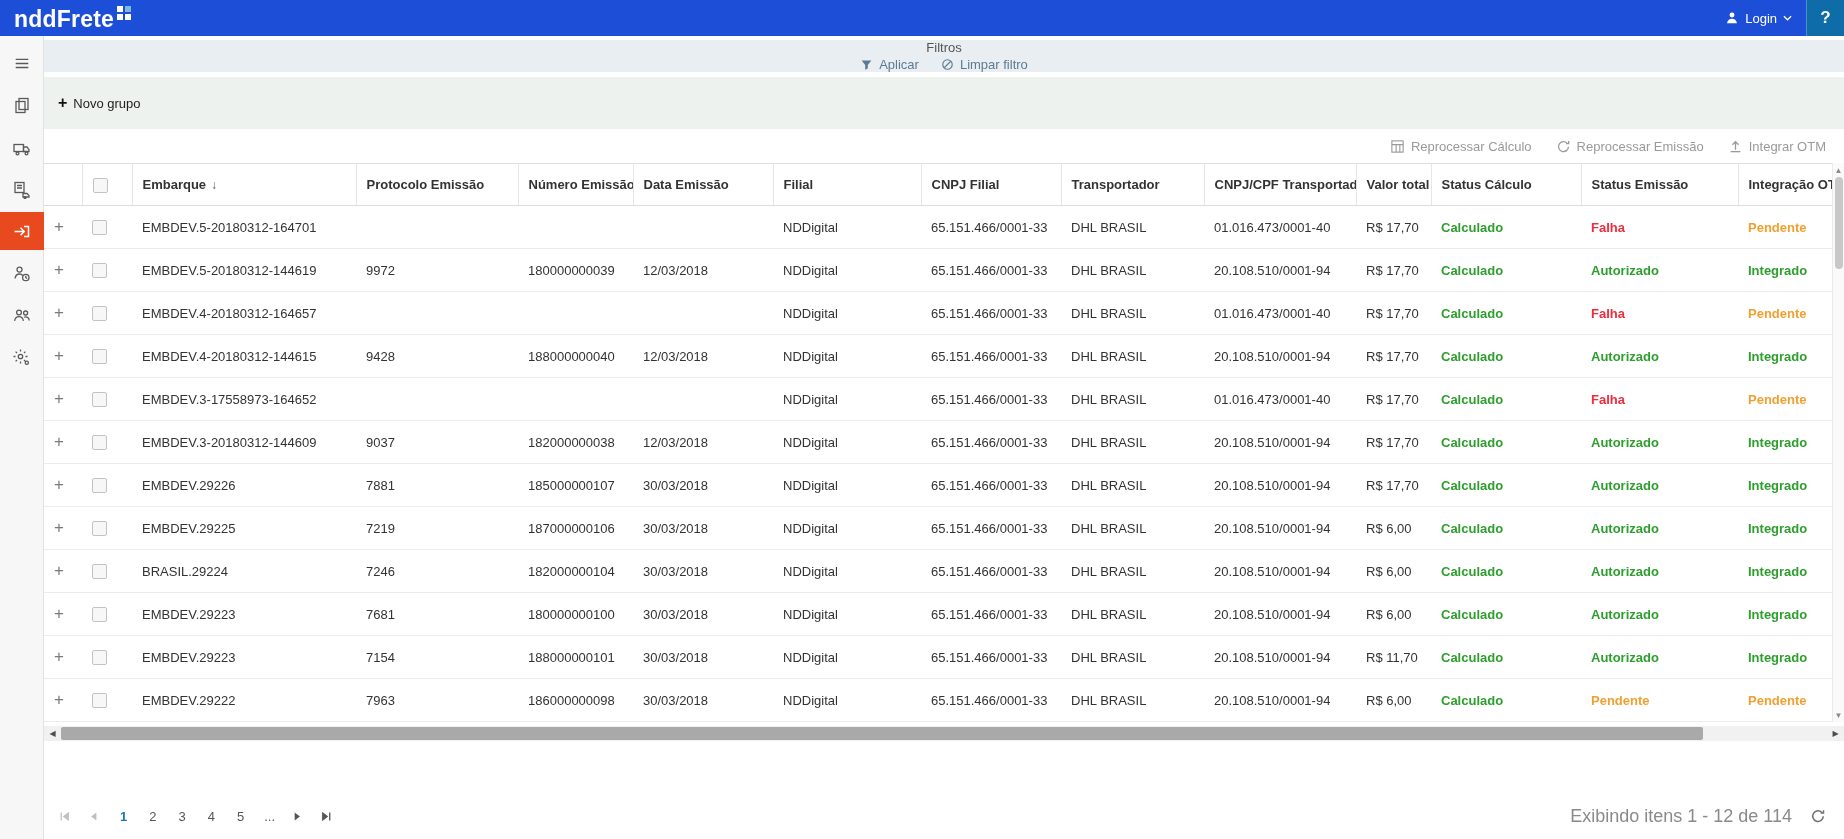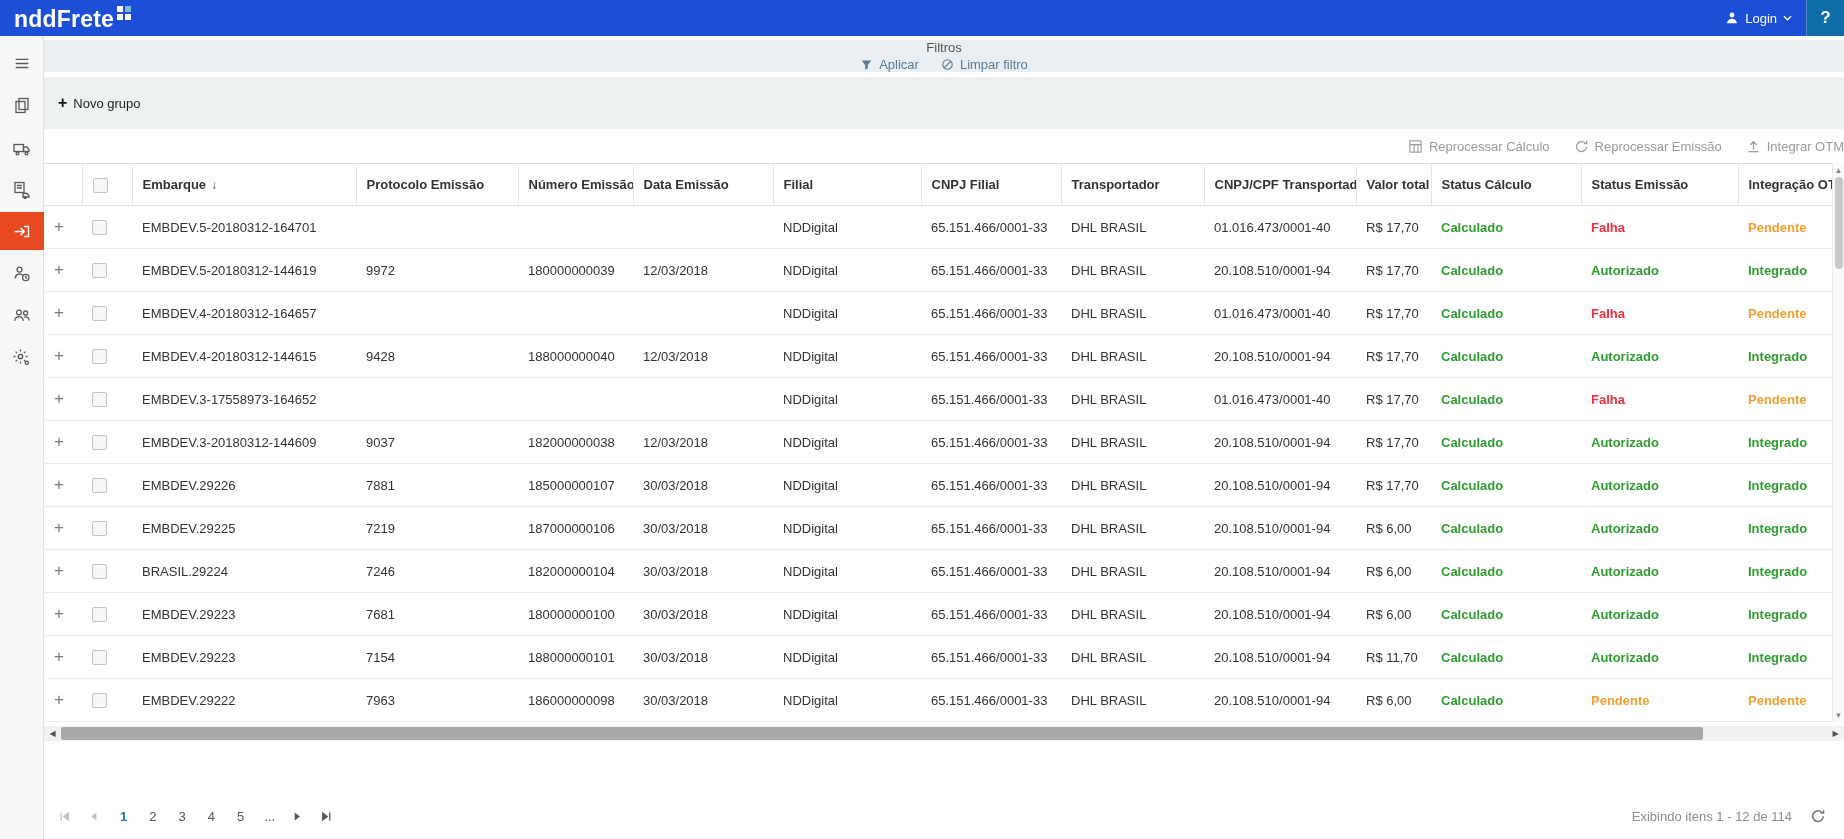--- a/index.html
+++ b/index.html
@@ -36,21 +36,21 @@
   .filter-actions { display:flex; gap:22px; }
   .flink { display:flex; align-items:center; gap:6px; font-size:13px; color:#5c7b93; cursor:pointer; }
   .flink svg { display:block; }
 
   
   .group-bar { height:52px; background:#edf2ef; display:flex; align-items:center; padding:0 14px; margin-top:5px; }
   .new-group { display:flex; align-items:center; gap:6px; background:none; border:none; font-family:inherit; font-size:13px; color:#222; cursor:pointer; }
   .new-group .plus { font-size:16px; font-weight:700; color:#111; line-height:1; }
 
   
-  .table-toolbar { height:34px; display:flex; align-items:center; justify-content:flex-end; gap:24px; }
+  .table-toolbar { height:34px; display:flex; align-items:center; justify-content:flex-end; gap:24px; padding-right:18px; }
   .tool { display:flex; align-items:center; gap:6px; font-size:13px; color:#9a9a9a; cursor:pointer; }
   .tool svg { display:block; }
 
   
   .table-wrap { position:relative; padding-right:12px; }
   table { width:100%; border-collapse:collapse; table-layout:fixed; }
   thead th { height:42px; border-top:1px solid #ddd; border-bottom:1px solid #ddd; border-right:1px solid #e6e6e6; font-size:13px; font-weight:700; color:#333; text-align:left; padding:0 10px; white-space:nowrap; overflow:hidden; background:#fff; cursor:pointer; }
   thead th:last-child { border-right:none; }
   tbody td { height:43px; border-bottom:1px solid #ececec; font-size:13px; color:#333; padding:0 10px; white-space:nowrap; overflow:hidden; }
   .expand { color:#7a7a7a; font-size:17px; font-weight:400; cursor:pointer; }
@@ -73,21 +73,21 @@
   
   .pager { margin-top:auto; height:46px; display:flex; align-items:center; justify-content:space-between; padding:0 18px 0 14px; }
   .pager-left { display:flex; align-items:center; gap:16px; }
   .pbtn { display:flex; align-items:center; justify-content:center; cursor:pointer; }
   .pbtn.disabled svg { color:#c0c0c0; }
   .pbtn svg { color:#555; }
   .page-num { font-size:13px; color:#555; cursor:pointer; padding:2px 4px; }
   .page-num.active { color:#1478BE; font-weight:700; }
   .ellipsis { font-size:13px; color:#555; cursor:pointer; }
   .pager-right { display:flex; align-items:center; gap:18px; }
-  .summary { font-size:13px; color:#8a8a8a; }
+  .summary { font-size:18px; color:#8a8a8a; }
   .refresh { color:#6f6f6f; cursor:pointer; display:flex; }
 </style>
 </head>
 <body>
 
 <div class="app">
 
   <header class="topbar">
     <div class="logo">
       <span>nddFrete</span>

